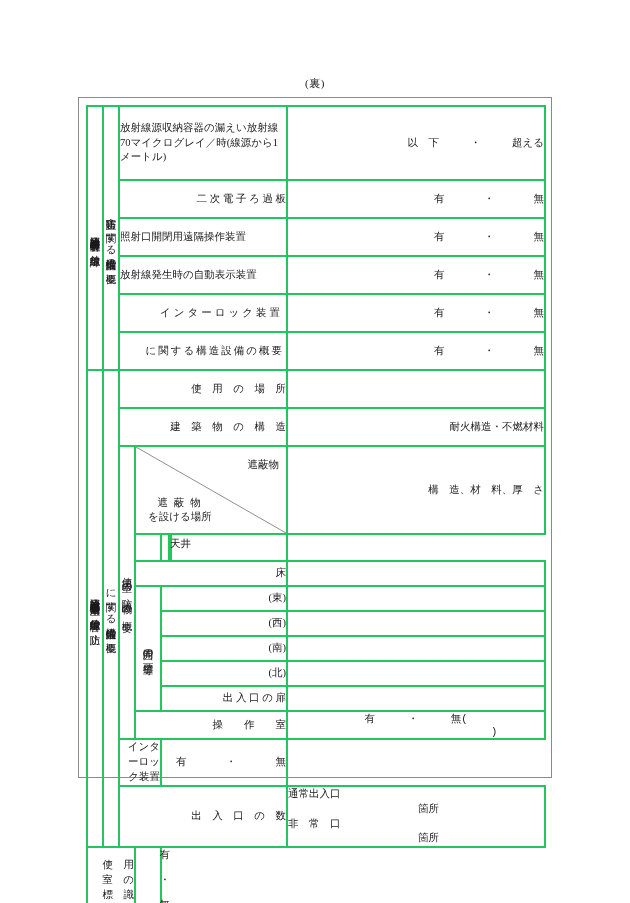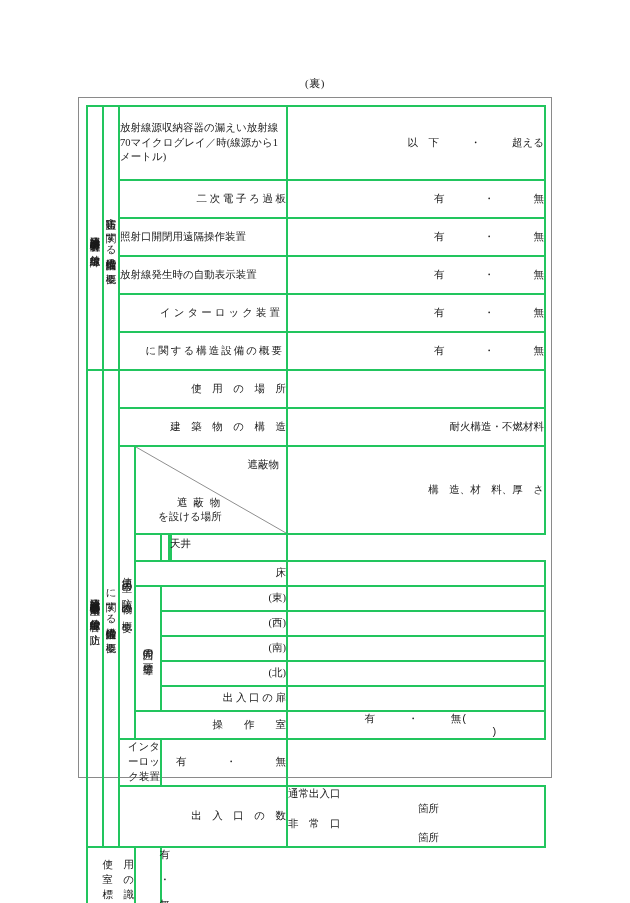--- a/index.html
+++ b/index.html
@@ -132,25 +132,25 @@
     display: block;
   }
   .diag .tr {
     position: absolute;
     right: 7px;
     top: 11px;
     font-size: 10.5px;
   }
   .diag .bl {
     position: absolute;
-    left: 22px;
+    left: 12px;
     bottom: 9px;
     font-size: 10.5px;
     line-height: 1.35;
-    text-align: right;
+    text-align: center;
   }
   .diag .bl .l1 { letter-spacing: 1.6px; }
 
   
   .count-rows {
     font-size: 10.5px;
     line-height: 1.42;
     padding: 3px 6px;
     text-align: left;
   }

